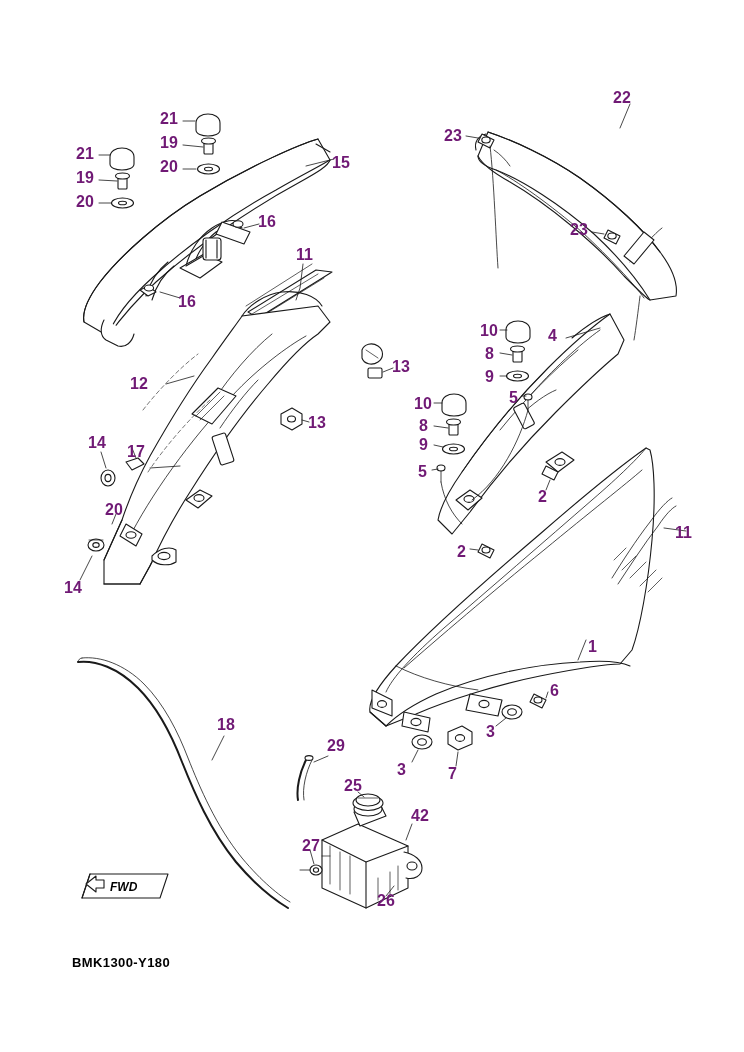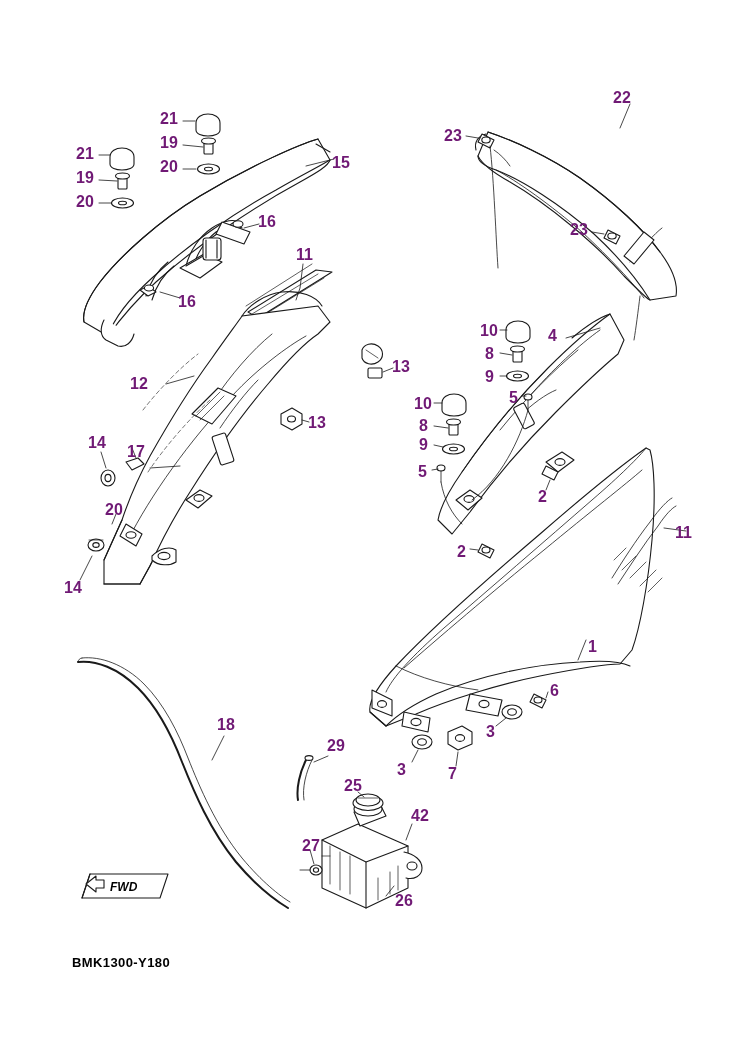--- a/index.html
+++ b/index.html
@@ -415,18 +415,18 @@
   <div class="callout" style="left:588px; top:639px;">1</div>
   <div class="callout" style="left:550px; top:683px;">6</div>
   <div class="callout" style="left:486px; top:724px;">3</div>
   <div class="callout" style="left:397px; top:762px;">3</div>
   <div class="callout" style="left:448px; top:766px;">7</div>
   <div class="callout" style="left:217px; top:717px;">18</div>
   <div class="callout" style="left:327px; top:738px;">29</div>
   <div class="callout" style="left:344px; top:778px;">25</div>
   <div class="callout" style="left:411px; top:808px;">42</div>
   <div class="callout" style="left:302px; top:838px;">27</div>
-  <div class="callout" style="left:377px; top:893px;margin-left:18px;">26</div>
+  <div class="callout" style="left:377px; top:893px;">26</div>
 
   <div class="fwd-label">FWD</div>
   <div class="partcode">BMK1300-Y180</div>
 
 </div>
 
 </body></html>

